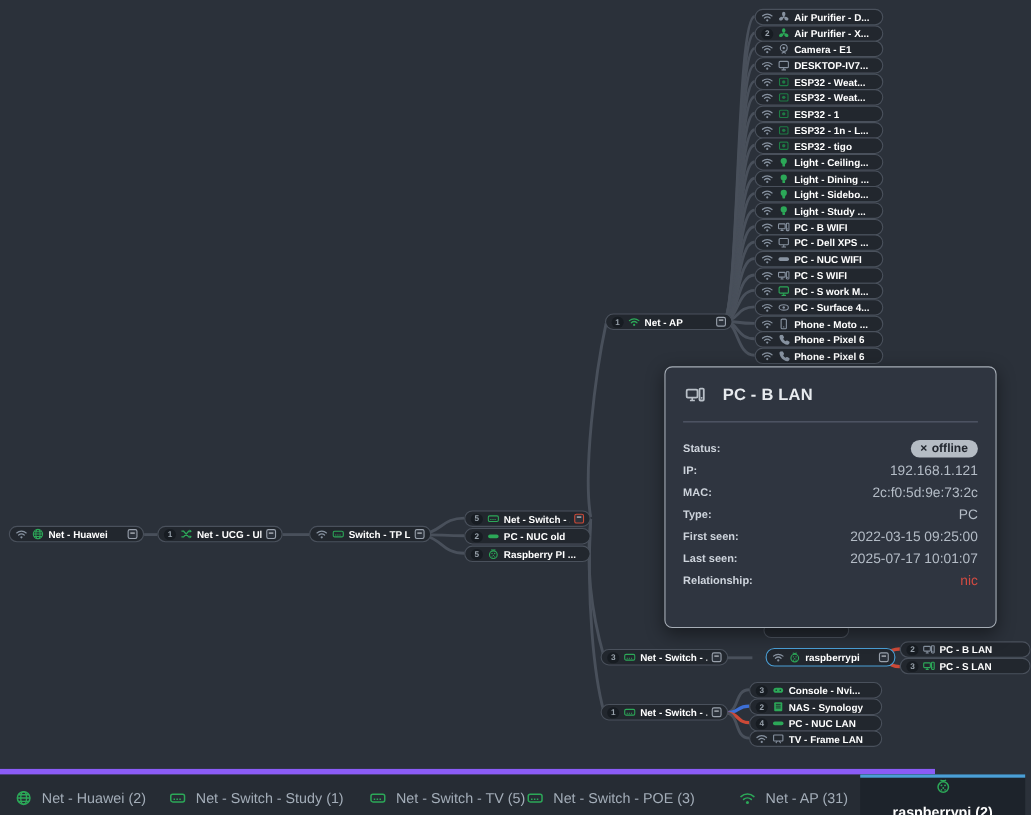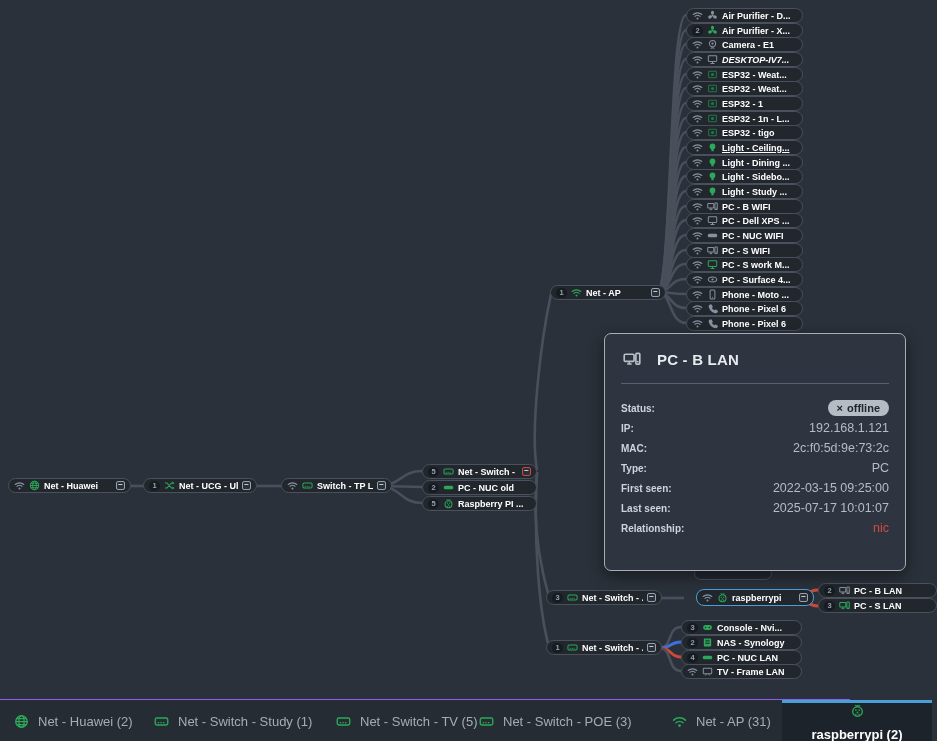--- a/index.html
+++ b/index.html
@@ -42,21 +42,21 @@
   .prow{display:flex;align-items:center;height:20px}
   .plabel{color:#ced4dc;font-size:10px;font-weight:bold}
   .pval{margin-left:auto;color:#b4bcc6;font-size:12.5px;text-align:right}
   .pval.danger{color:var(--danger)}
   .offline-badge{display:inline-flex;align-items:center;gap:4px;background:#b5bcc4;
     color:#21262e;font-size:11px;font-weight:bold;border-radius:9px;padding:2px 9px}
   .obscured{position:absolute;z-index:3;left:694px;top:566px;width:78px;height:14px;
     background:#232830;border:1px solid var(--node-border);border-radius:7px}
   
   #tabbar{position:absolute;left:0;top:699px;width:850px;height:42px;z-index:5;
-    background:var(--tabbar);border-top:1px solid #8b5cf6}
+    background:var(--tabbar);border-top:5px solid #8b5cf6}
   .tab{position:absolute;top:0;height:42px;display:flex;align-items:center;gap:9px;
     color:#a3adb8;font-size:13px;cursor:pointer;padding:0 6px}
   .tab .ic{width:15px;height:15px}
   .tab.active{background:var(--activetab);color:#fff;font-weight:bold;
     border-top:3px solid var(--blue);justify-content:center;padding:0}
 </style>
 </head>
 <body>
 
 <div id="app">
@@ -242,21 +242,21 @@
         </span>
         <span class="ic gray">
           <svg viewBox="0 0 12 12">
             <circle cx="6" cy="5" r="3.4" fill="none" stroke="currentColor" stroke-width="1.1"></circle>
             <circle cx="6" cy="5" r="1.2" fill="currentColor"></circle>
             <path d="M4 10.4c1-1.2 3-1.2 4 0" stroke="currentColor" fill="none" stroke-width="1.1"></path>
           </svg>
         </span>
         <span class="lbl">Camera - E1</span>
       </div>
-      <div class="node dev" style="left: 686px; top: 52px; width: 117px; font-style: italic;">
+      <div class="node dev" style="left: 686px; top: 52px; width: 117px;">
         <span class="ic gray">
           <svg viewBox="0 0 12 12">
             <path d="M1.3 4.9a7 7 0 0 1 9.4 0" fill="none" stroke="currentColor" stroke-width="1.2" stroke-linecap="round"></path>
             <path d="M3.2 7a4.2 4.2 0 0 1 5.6 0" fill="none" stroke="currentColor" stroke-width="1.2" stroke-linecap="round"></path>
             <circle cx="6" cy="9.2" r="1.1" fill="currentColor"></circle>
           </svg>
         </span>
         <span class="ic gray">
           <svg viewBox="0 0 12 12">
             <rect x="1.4" y="2" width="9.2" height="6.2" rx="1" fill="none" stroke="currentColor" stroke-width="1.1"></rect>
@@ -338,21 +338,21 @@
           </svg>
         </span>
         <span class="ic darkgreen">
           <svg viewBox="0 0 12 12">
             <rect x="1.8" y="2.4" width="8.4" height="7.2" rx="1" fill="none" stroke="currentColor" stroke-width="1.1"></rect>
             <circle cx="6" cy="6" r="1.7" fill="currentColor"></circle>
           </svg>
         </span>
         <span class="lbl">ESP32 - tigo</span>
       </div>
-      <div class="node dev" style="left: 686px; top: 140px; width: 117px; text-decoration: underline;">
+      <div class="node dev" style="left: 686px; top: 140px; width: 117px;">
         <span class="ic gray">
           <svg viewBox="0 0 12 12">
             <path d="M1.3 4.9a7 7 0 0 1 9.4 0" fill="none" stroke="currentColor" stroke-width="1.2" stroke-linecap="round"></path>
             <path d="M3.2 7a4.2 4.2 0 0 1 5.6 0" fill="none" stroke="currentColor" stroke-width="1.2" stroke-linecap="round"></path>
             <circle cx="6" cy="9.2" r="1.1" fill="currentColor"></circle>
           </svg>
         </span>
         <span class="ic green">
           <svg viewBox="0 0 12 12">
             <circle cx="6" cy="4.8" r="3.1" fill="currentColor"></circle>

